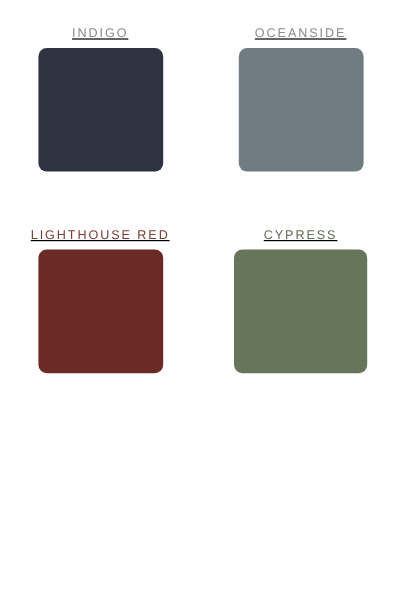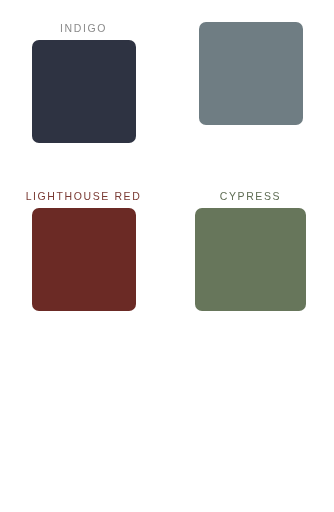--- a/index.html
+++ b/index.html
@@ -16,20 +16,21 @@
   }
 
   .palette-grid {
     width: 334px;
     height: 512px;
     box-sizing: border-box;
     display: grid;
     grid-template-columns: 167px 167px;
     grid-template-rows: 170px 170px 172px;
     align-content: start;
+    text-decoration: underline;
   }
 
   .swatch-cell {
     display: flex;
     flex-direction: column;
     align-items: center;
     justify-content: flex-start;
     padding-top: 22px;
     box-sizing: border-box;
   }
@@ -66,20 +67,21 @@
 
 <div class="palette-grid">
 
   <div class="swatch-cell col-left row-top">
     <div class="swatch-label" style="color: rgb(138, 138, 138);">INDIGO</div>
     <div class="swatch-chip" style="background: rgb(46, 51, 66);"></div>
   </div>
 
 
   <div class="swatch-cell col-left row-middle">
+    <div class="swatch-label" style="color: rgb(138, 138, 138);">OCEANSIDE</div>
     <div class="swatch-chip" style="background: rgb(111, 125, 131);"></div>
   </div>
 
 
   <div class="swatch-cell col-left row-bottom">
     <div class="swatch-label" style="color: rgb(122, 58, 51);">LIGHTHOUSE RED</div>
     <div class="swatch-chip" style="background: rgb(107, 42, 37);"></div>
   </div>
 
   <div class="swatch-cell col-right row-bottom">

